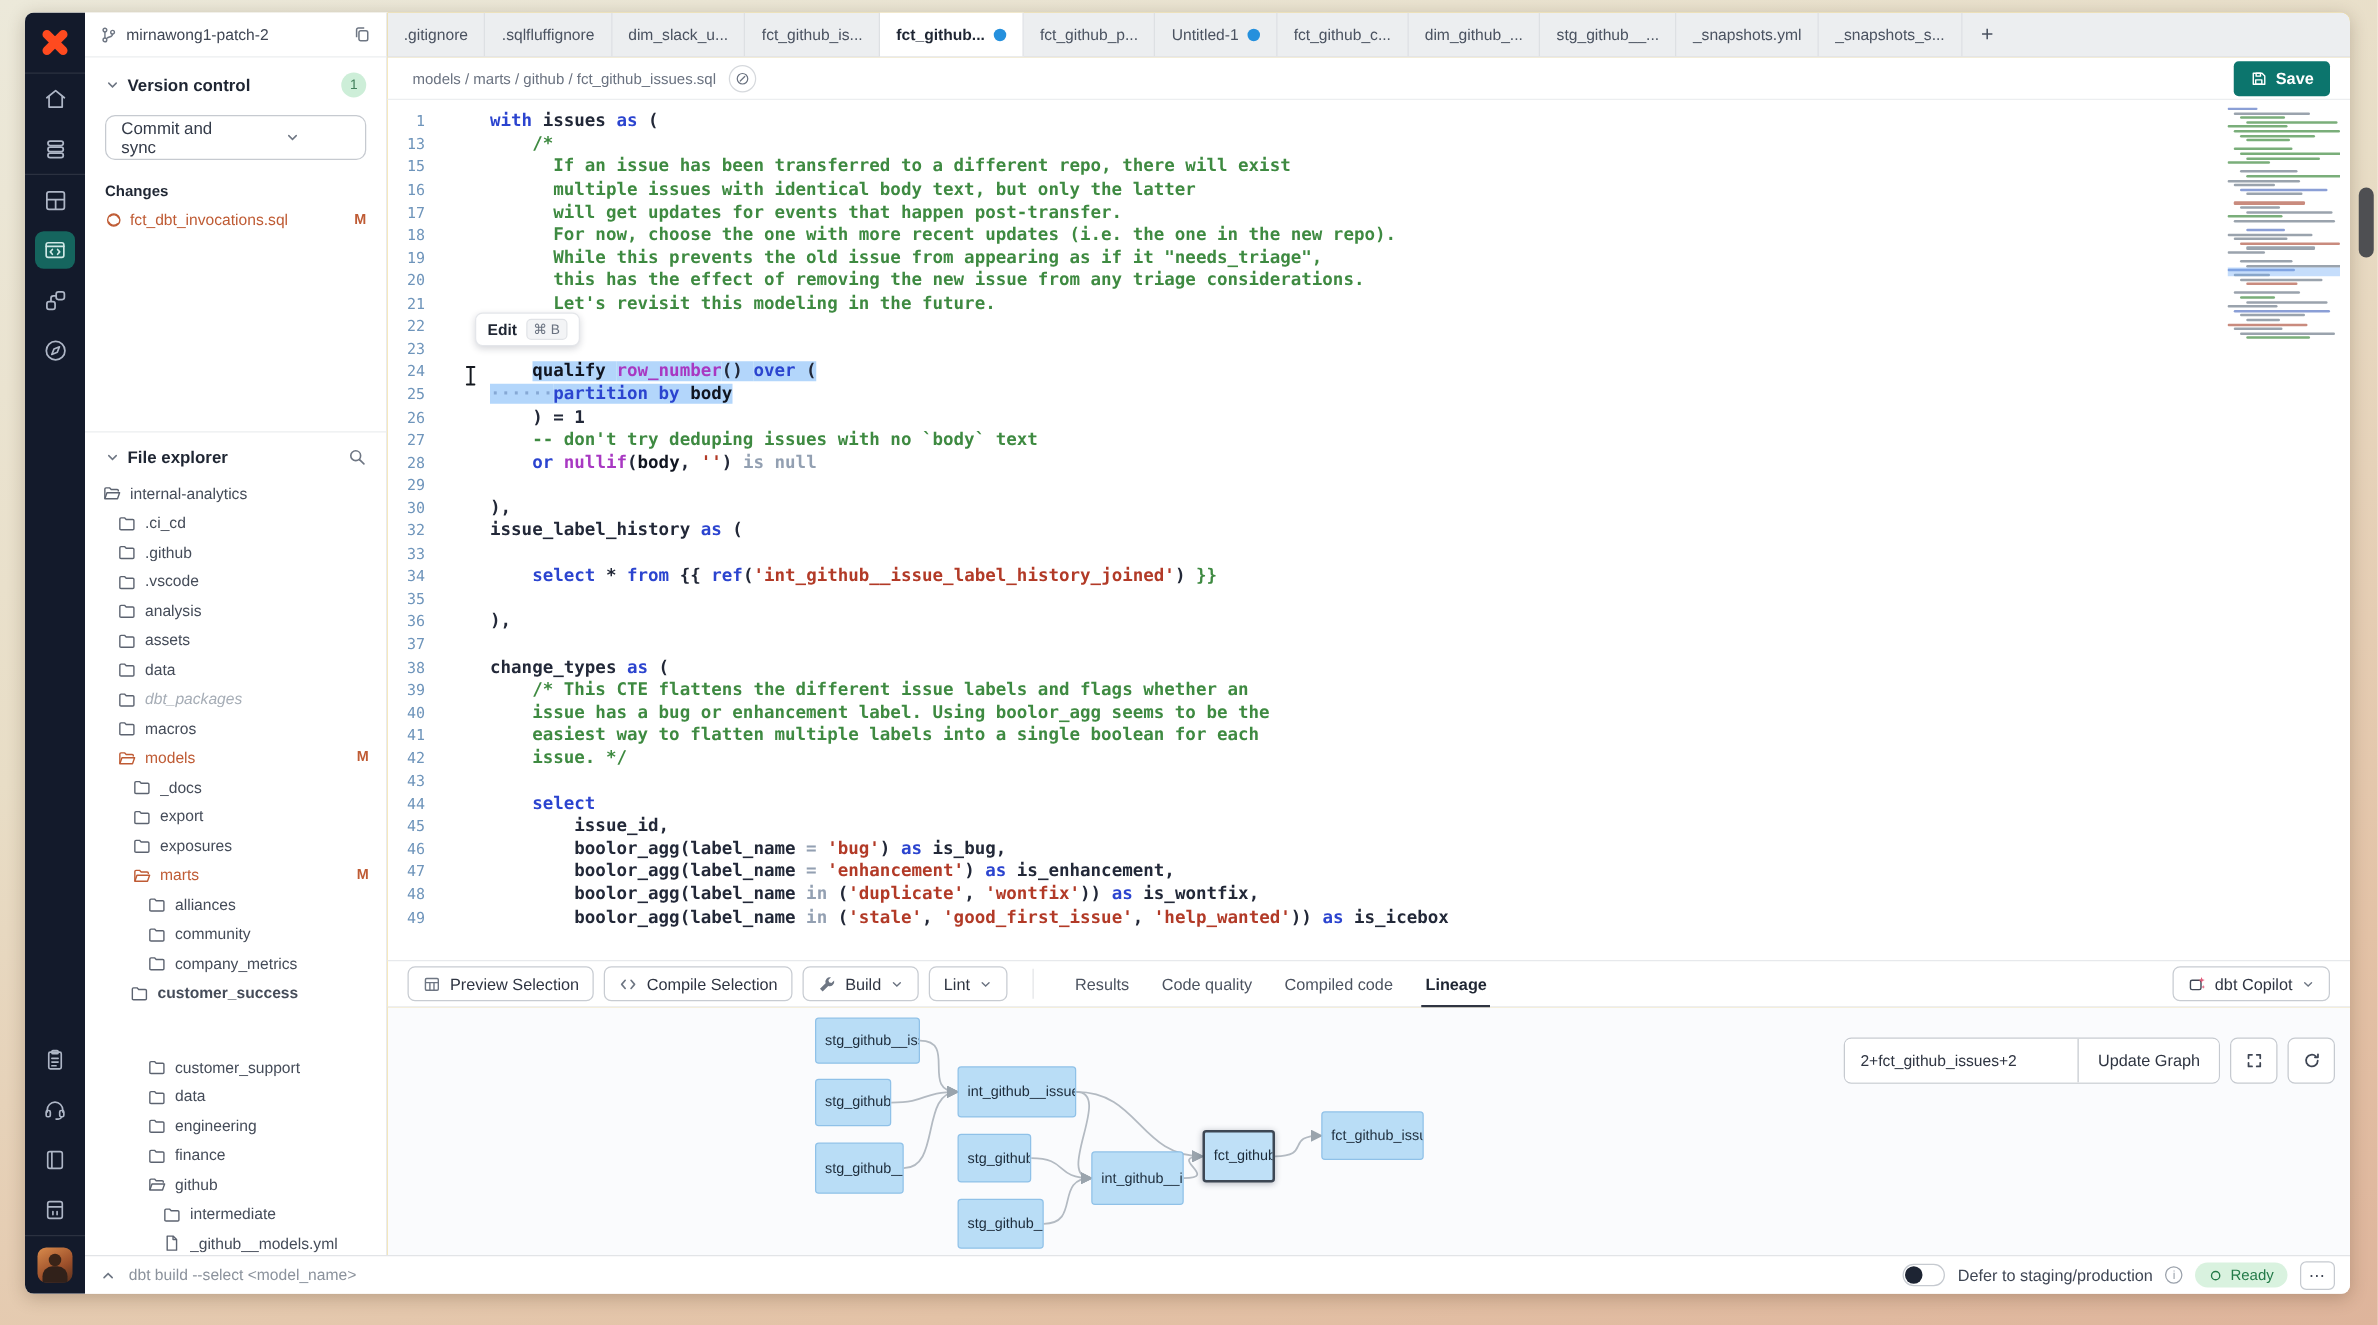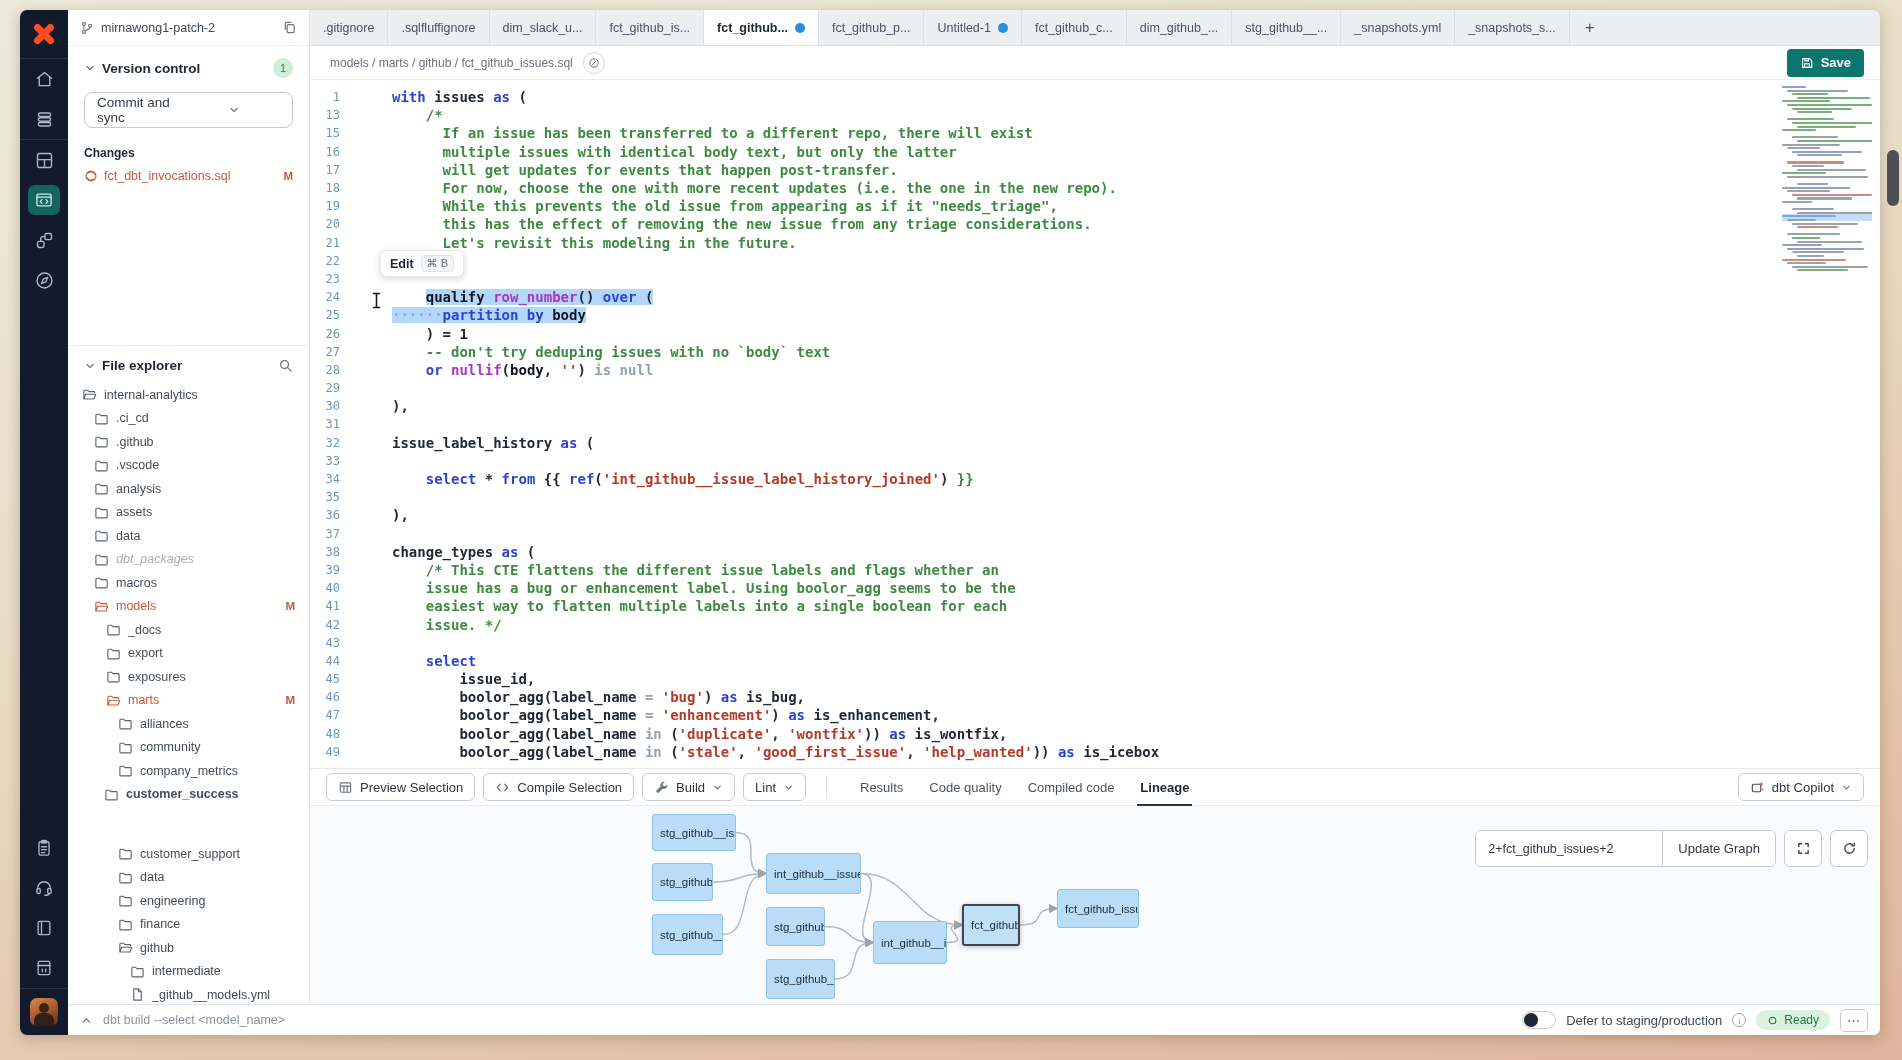--- a/index.html
+++ b/index.html
@@ -636,24 +636,20 @@
                 <span class="ln">28</span>
                 <span class="lc"><span class="tok-tx">    </span><span class="tok-kw">or </span><span class="tok-fn">nullif</span><span class="tok-tx">(</span><span class="tok-b">body</span><span class="tok-tx">, </span><span class="tok-str">''</span><span class="tok-tx">) </span><span class="tok-gr">is null</span></span>
               </div>
               <div class="cl">
                 <span class="ln">29</span>
                 <span class="lc"></span>
               </div>
               <div class="cl">
                 <span class="ln">30</span>
                 <span class="lc"><span class="tok-tx">),</span></span>
-              </div>
-              <div class="cl">
-                <span class="ln">31</span>
-                <span class="lc"></span>
               </div>
               <div class="cl">
                 <span class="ln">32</span>
                 <span class="lc"><span class="tok-tx">issue_label_history </span><span class="tok-kw">as</span><span class="tok-tx"> (</span></span>
               </div>
               <div class="cl">
                 <span class="ln">33</span>
                 <span class="lc"></span>
               </div>
               <div class="cl">

